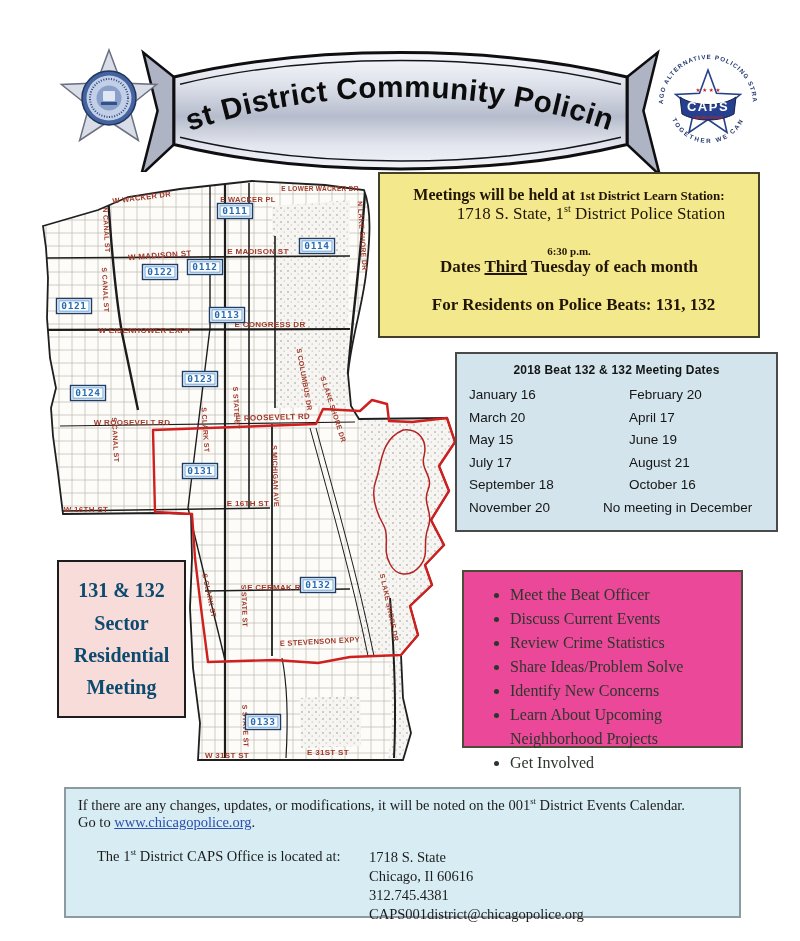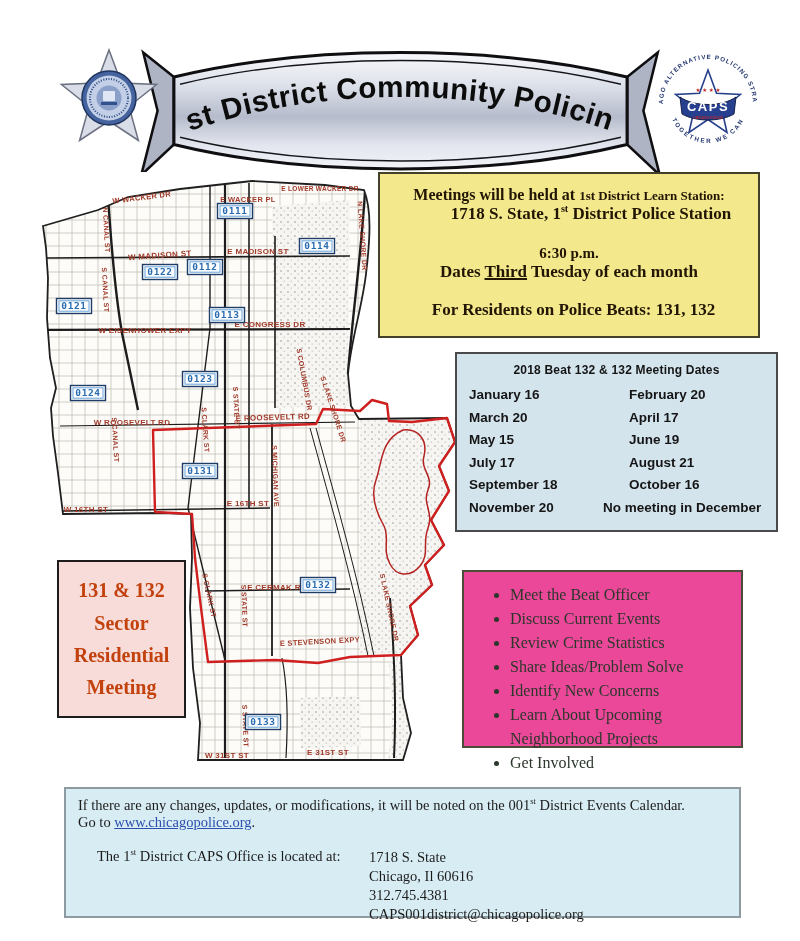--- a/index.html
+++ b/index.html
@@ -12,44 +12,44 @@
   #cpd-badge{left:53px;top:38px;width:112px;height:124px;}
   #caps-logo{left:648px;top:40px;width:120px;height:128px;}
 
   
   #district-map{left:20px;top:178px;width:445px;height:600px;}
 
   
   #meeting-box{left:378px;top:172px;width:382px;height:166px;background:#f3e98c;border:2px solid #43402a;box-sizing:border-box;text-align:center;color:#221504;}
   .yb1{font-size:16px;font-weight:bold;margin-top:12px;}
   .yb1 .small{font-size:13px;}
-  .yb2{font-size:17px;font-weight:bold;padding-left:44px;}
-  .ybtime{font-size:15px;font-weight:bold;margin-top:21px;}
+  .yb2{font-size:17px;font-weight:normal;padding-left:44px;}
+  .ybtime{font-size:11px;font-weight:bold;margin-top:21px;}
   .ybsched{font-size:17px;font-weight:bold;}
   .ybsched u{text-decoration-thickness:2px;}
   .ybres{font-size:17px;font-weight:bold;text-align:center;padding-left:9px;margin-top:18px;}
 
   
   #dates-box{left:455px;top:352px;width:323px;height:180px;background:#d3e4ed;border:2px solid #4a4a4a;box-sizing:border-box;font-family:"Liberation Sans",sans-serif;color:#151515;}
   #dates-title{text-align:center;font-size:12px;font-weight:bold;margin-top:9px;letter-spacing:.2px;}
   .dates-cols{position:relative;margin-top:7px;}
   #dates-left{position:absolute;left:12px;top:0;width:130px;}
   #dates-right{position:absolute;left:142px;top:0;width:176px;}
-  .date-item{font-size:13.5px;font-weight:bold;line-height:22.5px;white-space:nowrap;}
+  .date-item{font-size:13.5px;font-weight:normal;line-height:22.5px;white-space:nowrap;}
   #dates-right .date-item{padding-left:30px;}
   #dates-right .date-item.wide{padding-left:4px;}
 
   
   #agenda-box{left:462px;top:570px;width:281px;height:178px;background:#ec4899;border:2px solid#4c4c38;box-sizing:border-box;color:#2c372c;}
   #agenda-box ul{margin:11px 0 0 30px;padding:0 6px 0 16px;}
   #agenda-box li{font-size:16px;line-height:1.5;}
 
   
   #sector-box{left:57px;top:560px;width:129px;height:158px;background:#f8dcda;border:2px solid #1d1d1d;box-sizing:border-box;display:flex;flex-direction:column;justify-content:center;align-items:center;text-align:center;}
-  .sector-line{font-size:20px;font-weight:bold;line-height:1.62;color:#c2410c;white-space:nowrap;}
+  .sector-line{font-size:20px;font-weight:bold;line-height:1.62;color:#0c4a6e;white-space:nowrap;}
 
   
   #footer-box{left:64px;top:787px;width:677px;height:131px;background:#d8ecf3;border:2px solid #8d9aa0;box-sizing:border-box;padding:8px 12px;font-size:14.5px;color:#1c1c1c;}
   #footer-box a{color:#2b4fae;text-decoration:underline;}
   .office-row{display:flex;margin-top:17px;margin-left:19px;}
   .office-label{width:272px;}
   .addr-line{line-height:1.32;}
 </style>
 </head>
 <body>

